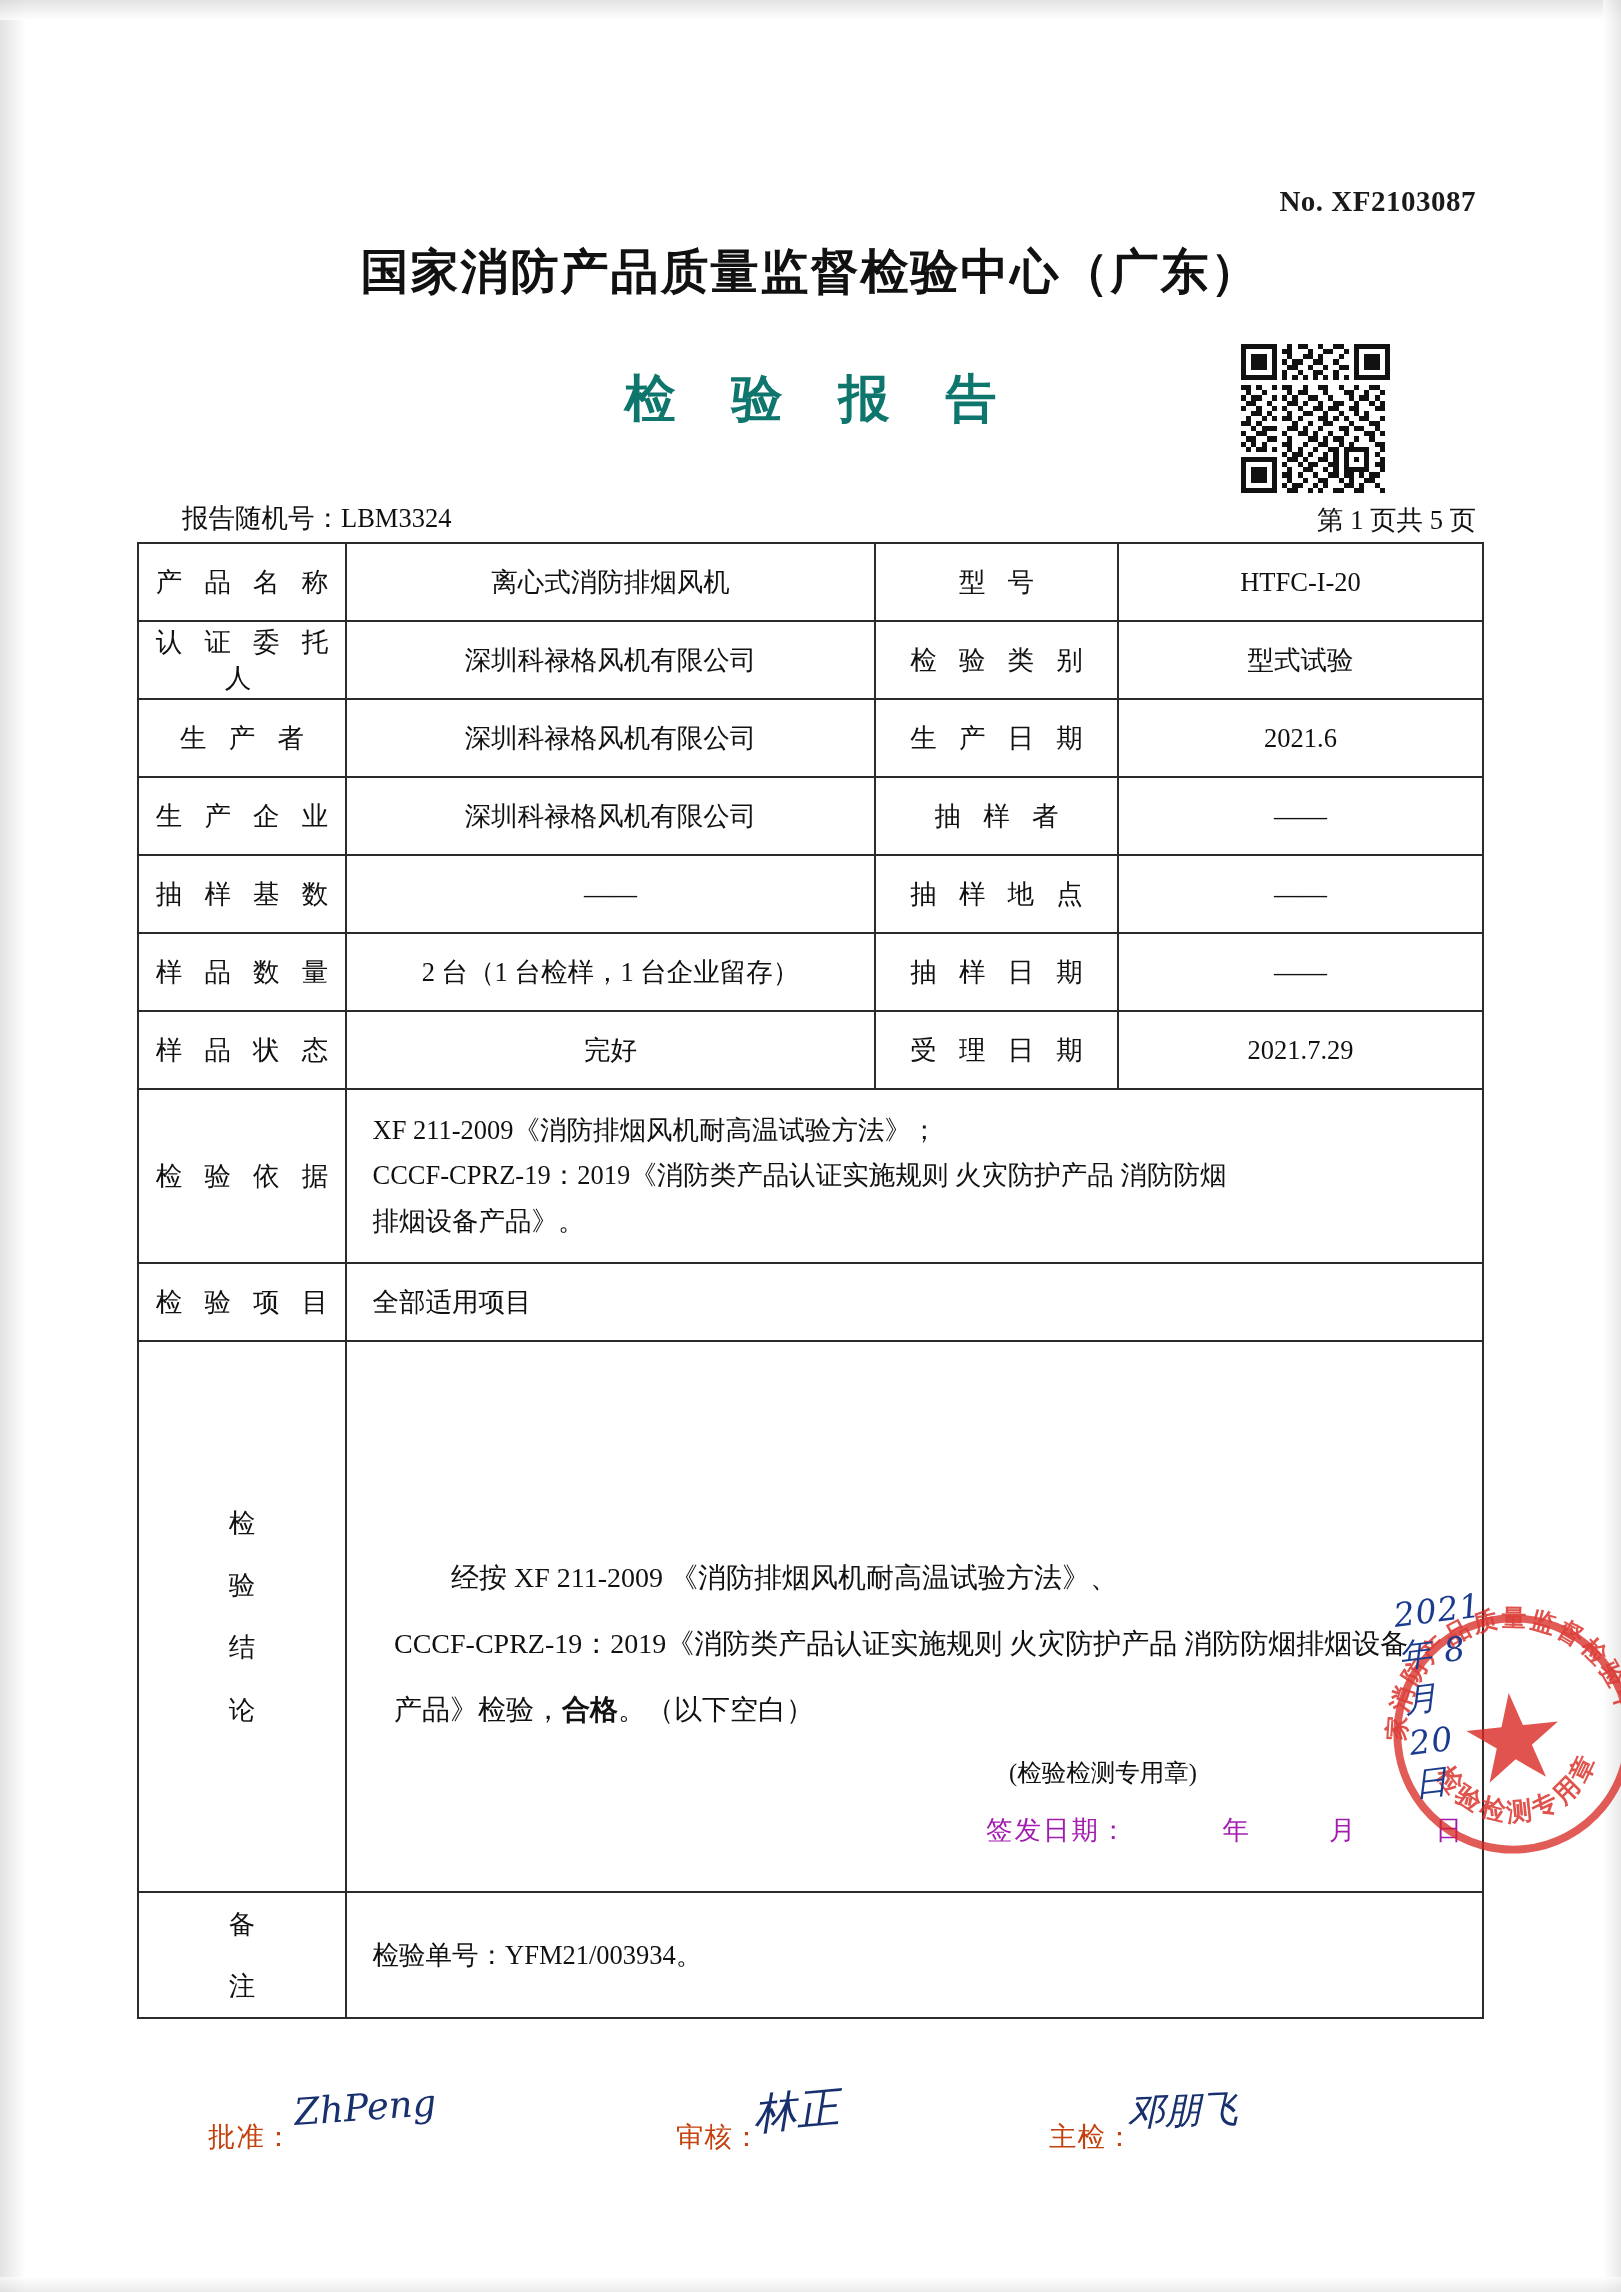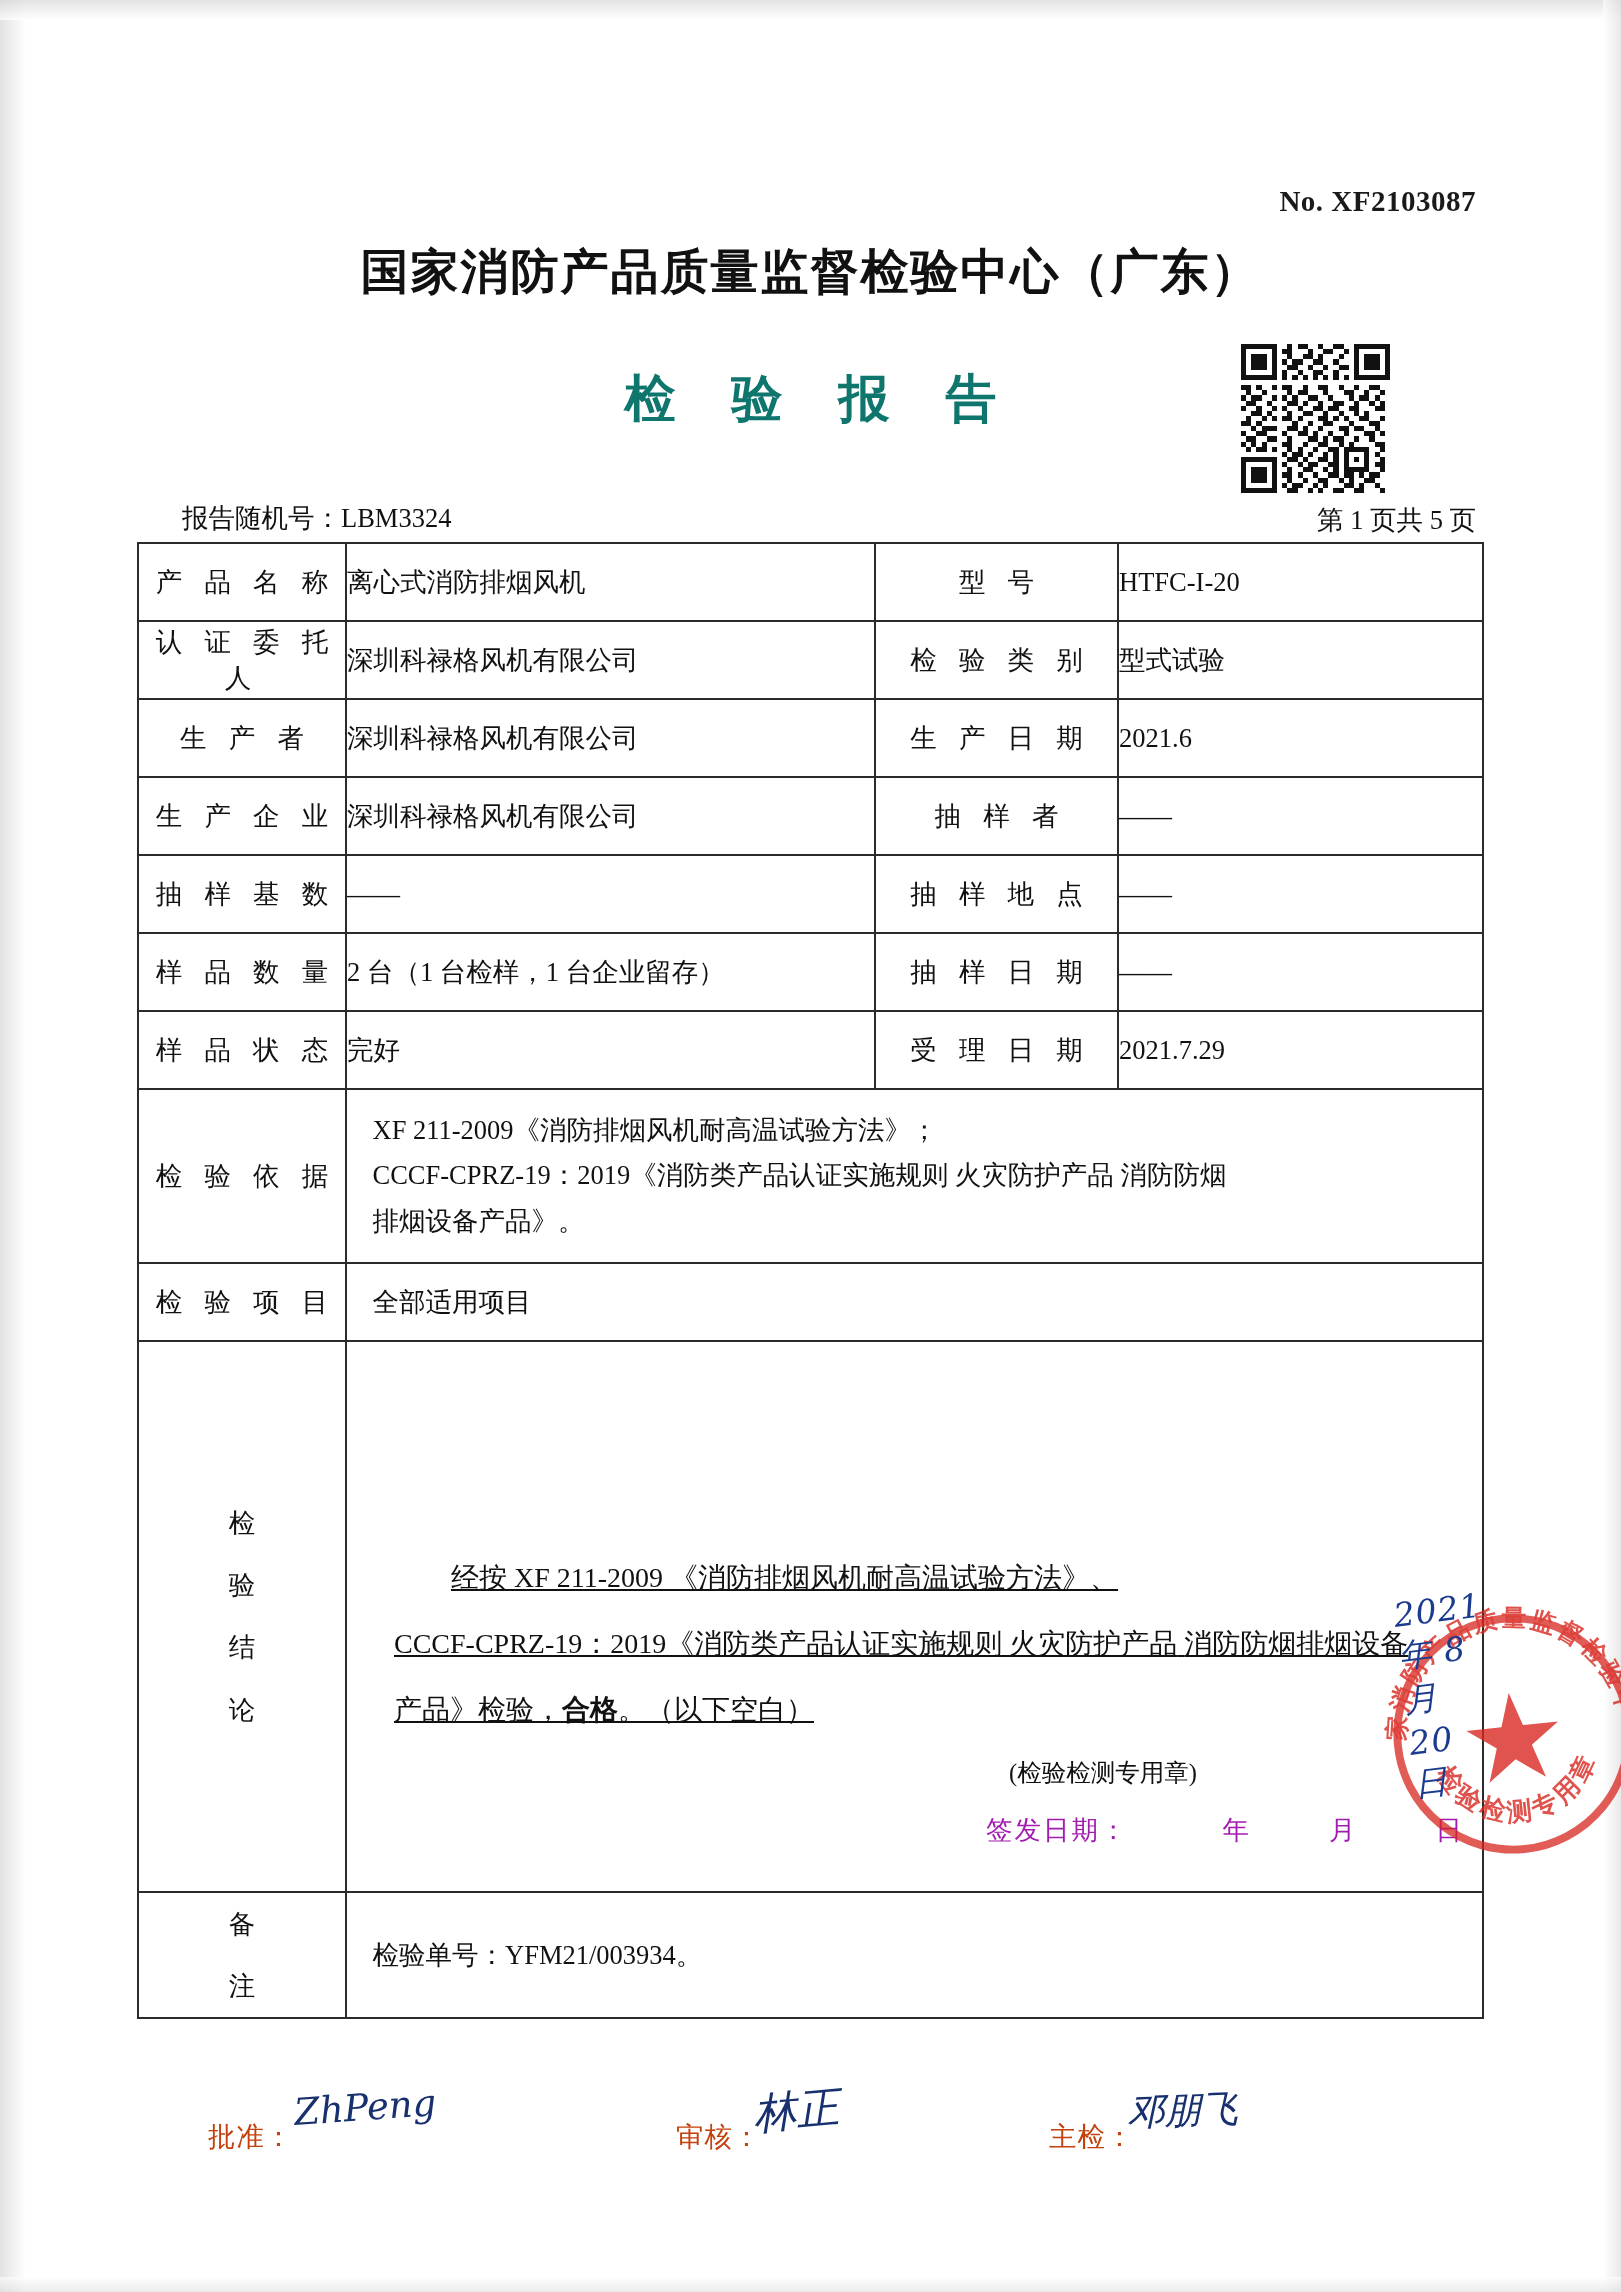--- a/index.html
+++ b/index.html
@@ -133,21 +133,21 @@
     padding: 0;
     vertical-align: middle;
   }
   .lbl {
     text-align: center;
     letter-spacing: 7.8px;
     text-indent: 7.8px;
     height: 76px;
   }
   .val-c {
-    text-align: left;
+    text-align: center;
   }
   .dash {
     letter-spacing: 0;
   }
 
   .basis-cell {
     padding: 17.6px 0 17.6px 25.5px !important;
     line-height: 1.72;
     font-size: 25.5px;
   }
@@ -160,21 +160,20 @@
     text-align: center;
     line-height: 2.35;
     letter-spacing: 0;
   }
 
   .concl-cell {
     position: relative;
     height: 549px;
     padding: 0 !important;
     vertical-align: top;
-    text-decoration: underline;
   }
   .concl-body {
     padding: 55px 47px 0 47px;
     font-size: 28px;
     line-height: 2.35;
     color: #111;
   }
   .concl-body .indent { text-indent: 57px; display:block; }
   .concl-body b { font-weight: bold; }
 

